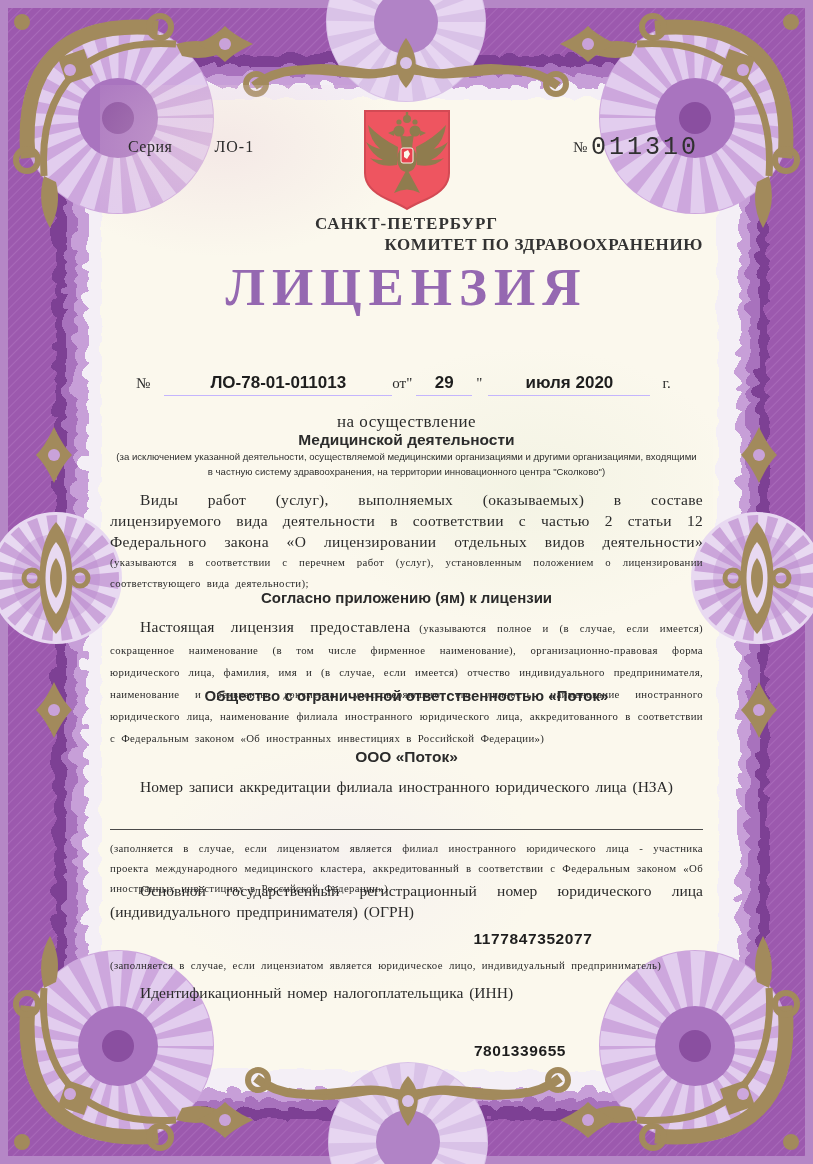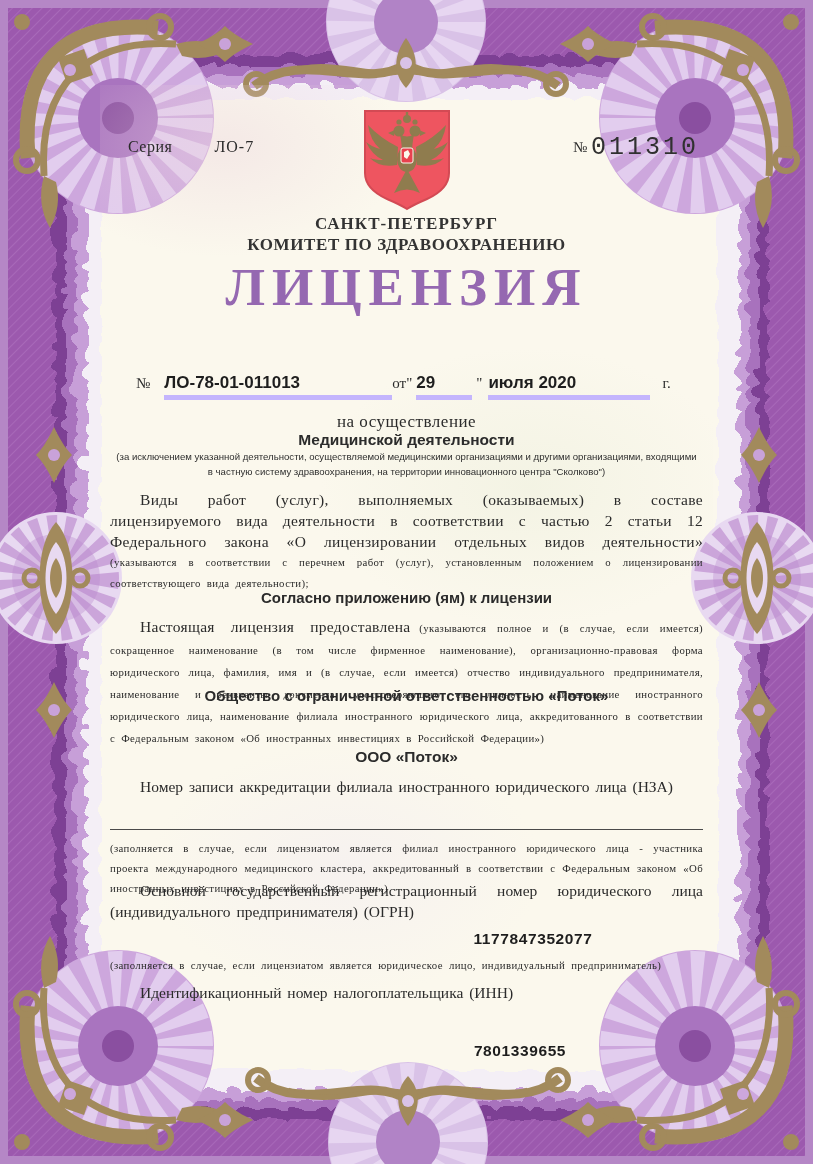--- a/index.html
+++ b/index.html
@@ -15,25 +15,25 @@
   .abs{position:absolute;left:0;width:100%;}
   .center{text-align:center;}
   
   .hdr-row{top:38px;display:flex;align-items:baseline;}
   .hdr-series-label{margin-left:18px;font-size:16px;letter-spacing:.5px;}
   .hdr-series-value{margin-left:42px;font-size:16px;letter-spacing:1px;}
   .hdr-number{margin-left:auto;margin-right:4px;font-size:15px;text-align:center;}
   .hdr-number-value{font-family:"Liberation Mono",monospace;font-size:25px;letter-spacing:3px;color:#303030;vertical-align:-2px;}
   .emblem{position:absolute;left:50%;top:12px;transform:translateX(-50%);}
   .city{top:119px;font-weight:bold;font-size:17px;letter-spacing:1px;color:#333;}
-  .committee{top:140px;font-weight:bold;font-size:17px;letter-spacing:.6px;color:#333;}
+  .committee{top:140px;font-weight:bold;font-size:17px;letter-spacing:.6px;color:#333;text-align:right;}
   .doc-title{top:162px;font-weight:bold;font-size:53px;line-height:60px;letter-spacing:7px;color:#9568b1;}
   
   .num-row{top:262px;display:flex;align-items:baseline;font-size:15px;}
-  .blank{display:inline-block;border-bottom:5px solid #c4b5fd;text-align:left;
+  .blank{display:inline-block;border-bottom:1px solid #c4b5fd;text-align:center;
          font-family:"Liberation Sans",sans-serif;font-weight:600;font-size:17px;color:#1e1e1e;padding-bottom:2px;}
   .b-num{width:228px;margin-left:14px;}
   .b-day{width:56px;margin:16px 4px;}
   .b-month{width:162px;margin:0 6px;}
   .lbl-ot{}
   .q{font-size:15px;}
   .lbl-g{margin-left:6px;}
   .num-row .lbl-no{margin-left:26px;}
   .intro{top:317px;font-size:17px;letter-spacing:.5px;}
   .activity-name{top:336px;font-family:"Liberation Sans",sans-serif;font-weight:bold;font-size:15.5px;}
@@ -164,21 +164,21 @@
     <use href="#miniOrn" transform="translate(225,44) rotate(90)"></use>
     <use href="#miniOrn" transform="translate(588,44) rotate(90)"></use>
     <use href="#miniOrn" transform="translate(225,1120) rotate(90)"></use>
     <use href="#miniOrn" transform="translate(588,1120) rotate(90)"></use>
   </svg>
 
   <div class="content">
 
     <div class="abs hdr-row">
       <span class="hdr-series-label">Серия</span>
-      <span class="hdr-series-value">ЛО-7</span>
+      <span class="hdr-series-value">ЛО-1</span>
       <span class="hdr-number">
         <span>№</span>
         <span class="hdr-number-value">011310</span>
       </span>
     </div>
 
     <svg class="emblem" width="96" height="106" viewBox="0 0 96 106" aria-hidden="true">
       <path d="M6,4 H90 V66 q0,16 -22,26 q-14,6 -20,10 q-6,-4 -20,-10 q-22,-10 -22,-26 Z" fill="#ee5560" stroke="#d34a54" stroke-width="2"></path>
       <g fill="#8f7c4e" transform="translate(48,0)">
         <circle cx="0" cy="12" r="4"></circle>

